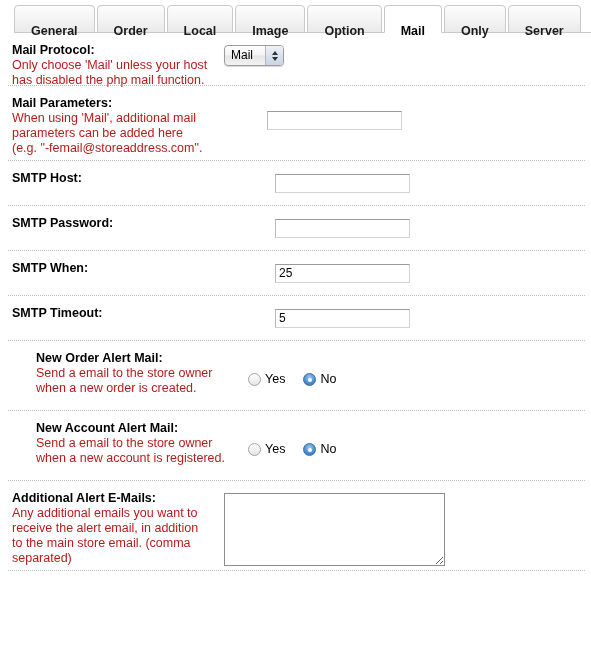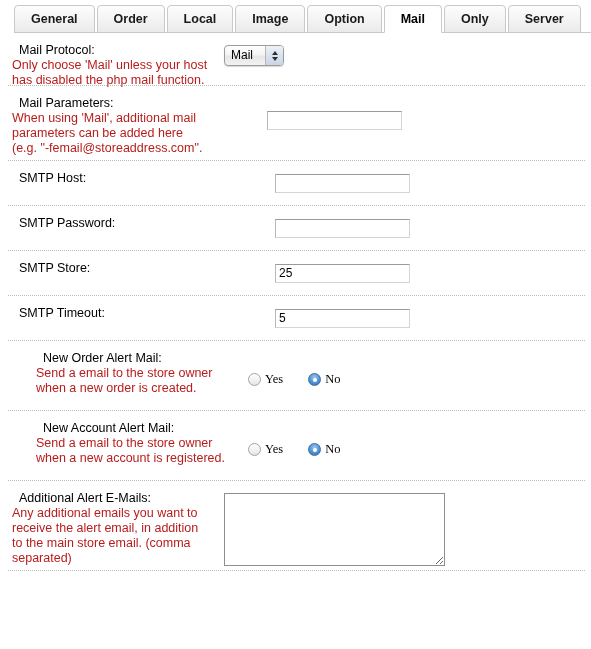--- a/index.html
+++ b/index.html
@@ -32,21 +32,21 @@
     bottom: 0;
     height: 1px;
     background: #c9c9c9;
   }
   .tab {
     position: relative;
     z-index: 2;
     height: 28px;
     line-height: 27px;
     box-sizing: border-box;
-    padding: 0 16px;
+    padding: 12px 16px;
     margin-right: 2px;
     font-size: 12.5px;
     font-weight: bold;
     color: #1a1a1a;
     text-align: center;
     white-space: nowrap;
     border: 1px solid #c9c9c9;
     border-bottom: 1px solid #c9c9c9;
     border-radius: 4px 4px 0 0;
     background: linear-gradient(to bottom, #fdfdfd 0%, #f4f4f4 50%, #eaeaea 100%);
@@ -84,25 +84,24 @@
     flex: 0 0 224px;
     padding-left: 12px;
     box-sizing: border-box;
   }
   .row .field-cell {
     flex: 1 1 auto;
     padding-top: 2px;
   }
   .label-title {
     font-size: 12.5px;
-    font-weight: normal;
+    font-weight: bold;
     color: #000000;
     line-height: 15px;
     display: block;
-    margin-left: 7px;
   }
   .label-desc {
     font-size: 12.5px;
     font-weight: normal;
     color: #b91c1c;
     line-height: 15px;
     display: block;
   }
 
   
@@ -192,23 +191,22 @@
     width: 0; height: 0;
     border-left: 3.5px solid transparent;
     border-right: 3.5px solid transparent;
     border-top: 4px solid #30302e;
   }
 
   
   .radio-group {
     display: flex;
     align-items: flex-end;
-    gap: 19px;
+    gap: 12px;
     padding-top: 20px;
-    font-family: Liberation Serif, serif;
   }
   .radio-opt {
     display: inline-flex;
     align-items: center;
     gap: 4px;
     margin-right: 6px;
     cursor: pointer;
   }
   .radio-dot {
     width: 13px;
@@ -301,21 +299,21 @@
     <div class="label-cell">
       <span class="label-title">SMTP Password:</span>
     </div>
     <div class="field-cell">
       <input class="text-input" type="text" value="" style="">
     </div>
   </div>
 
   <div class="row row-simple">
     <div class="label-cell">
-      <span class="label-title">SMTP Store:</span>
+      <span class="label-title">SMTP When:</span>
     </div>
     <div class="field-cell">
       <input class="text-input" type="text" value="25" style="">
     </div>
   </div>
 
   <div class="row row-simple">
     <div class="label-cell">
       <span class="label-title">SMTP Timeout:</span>
     </div>

